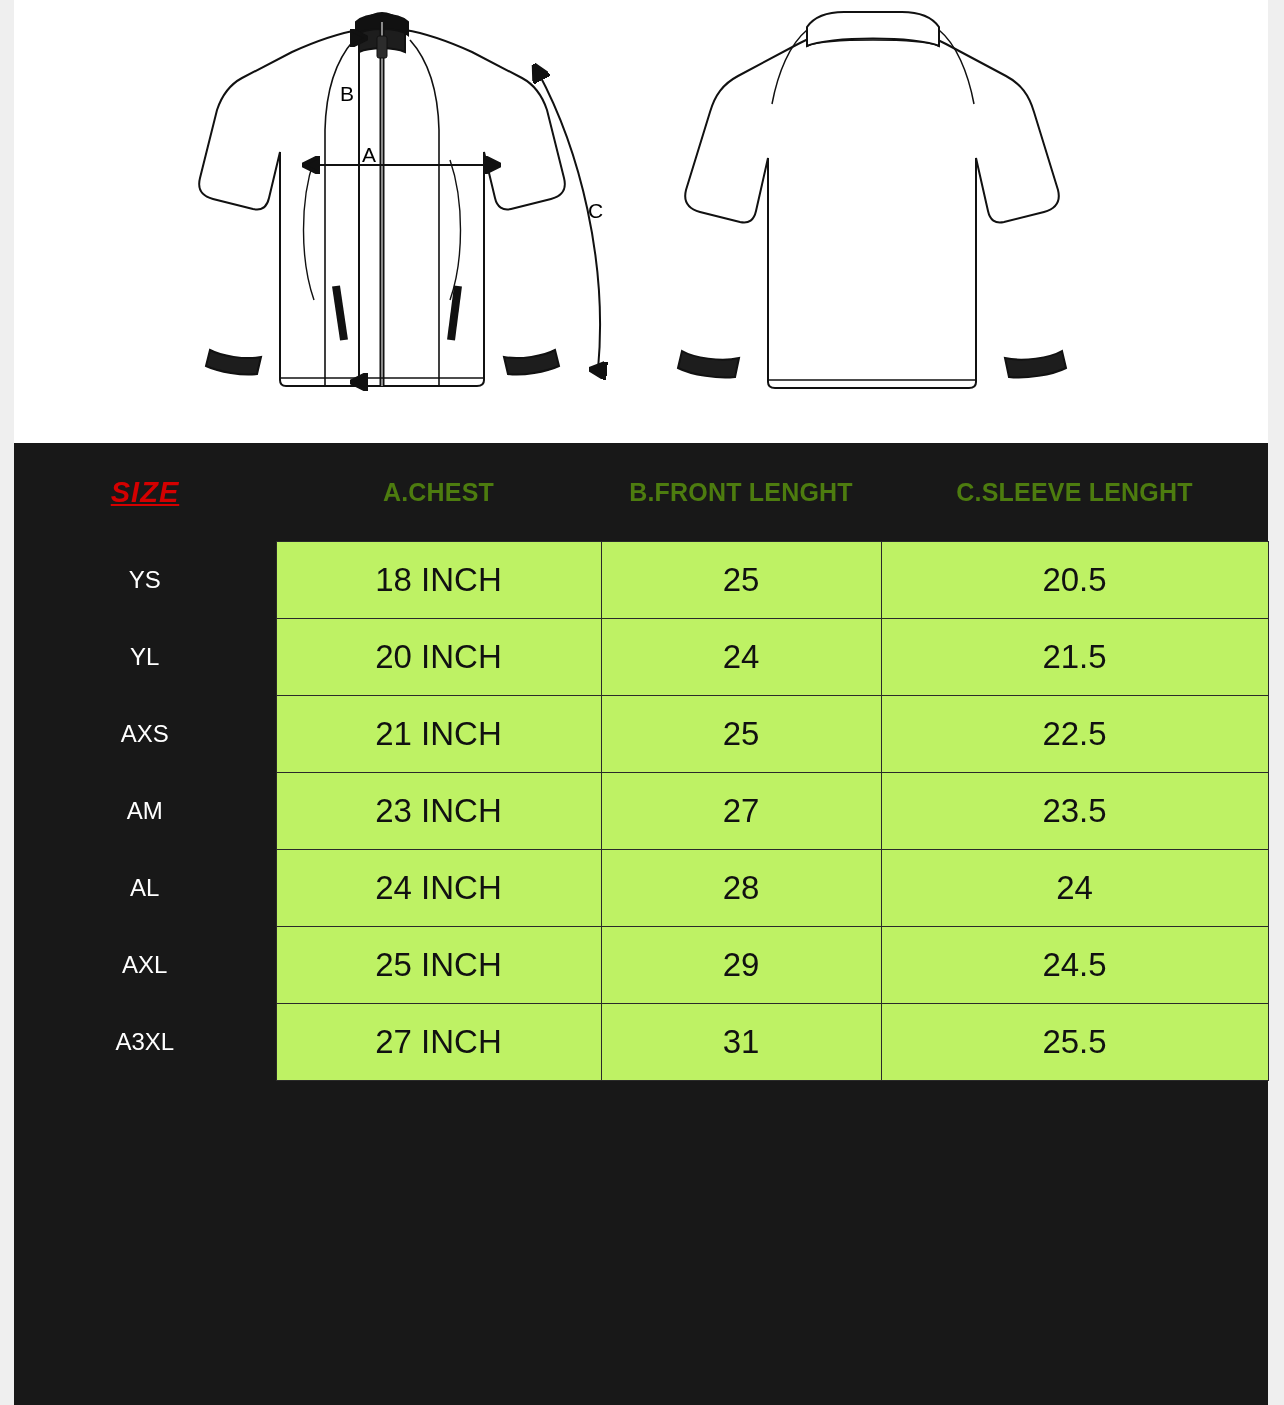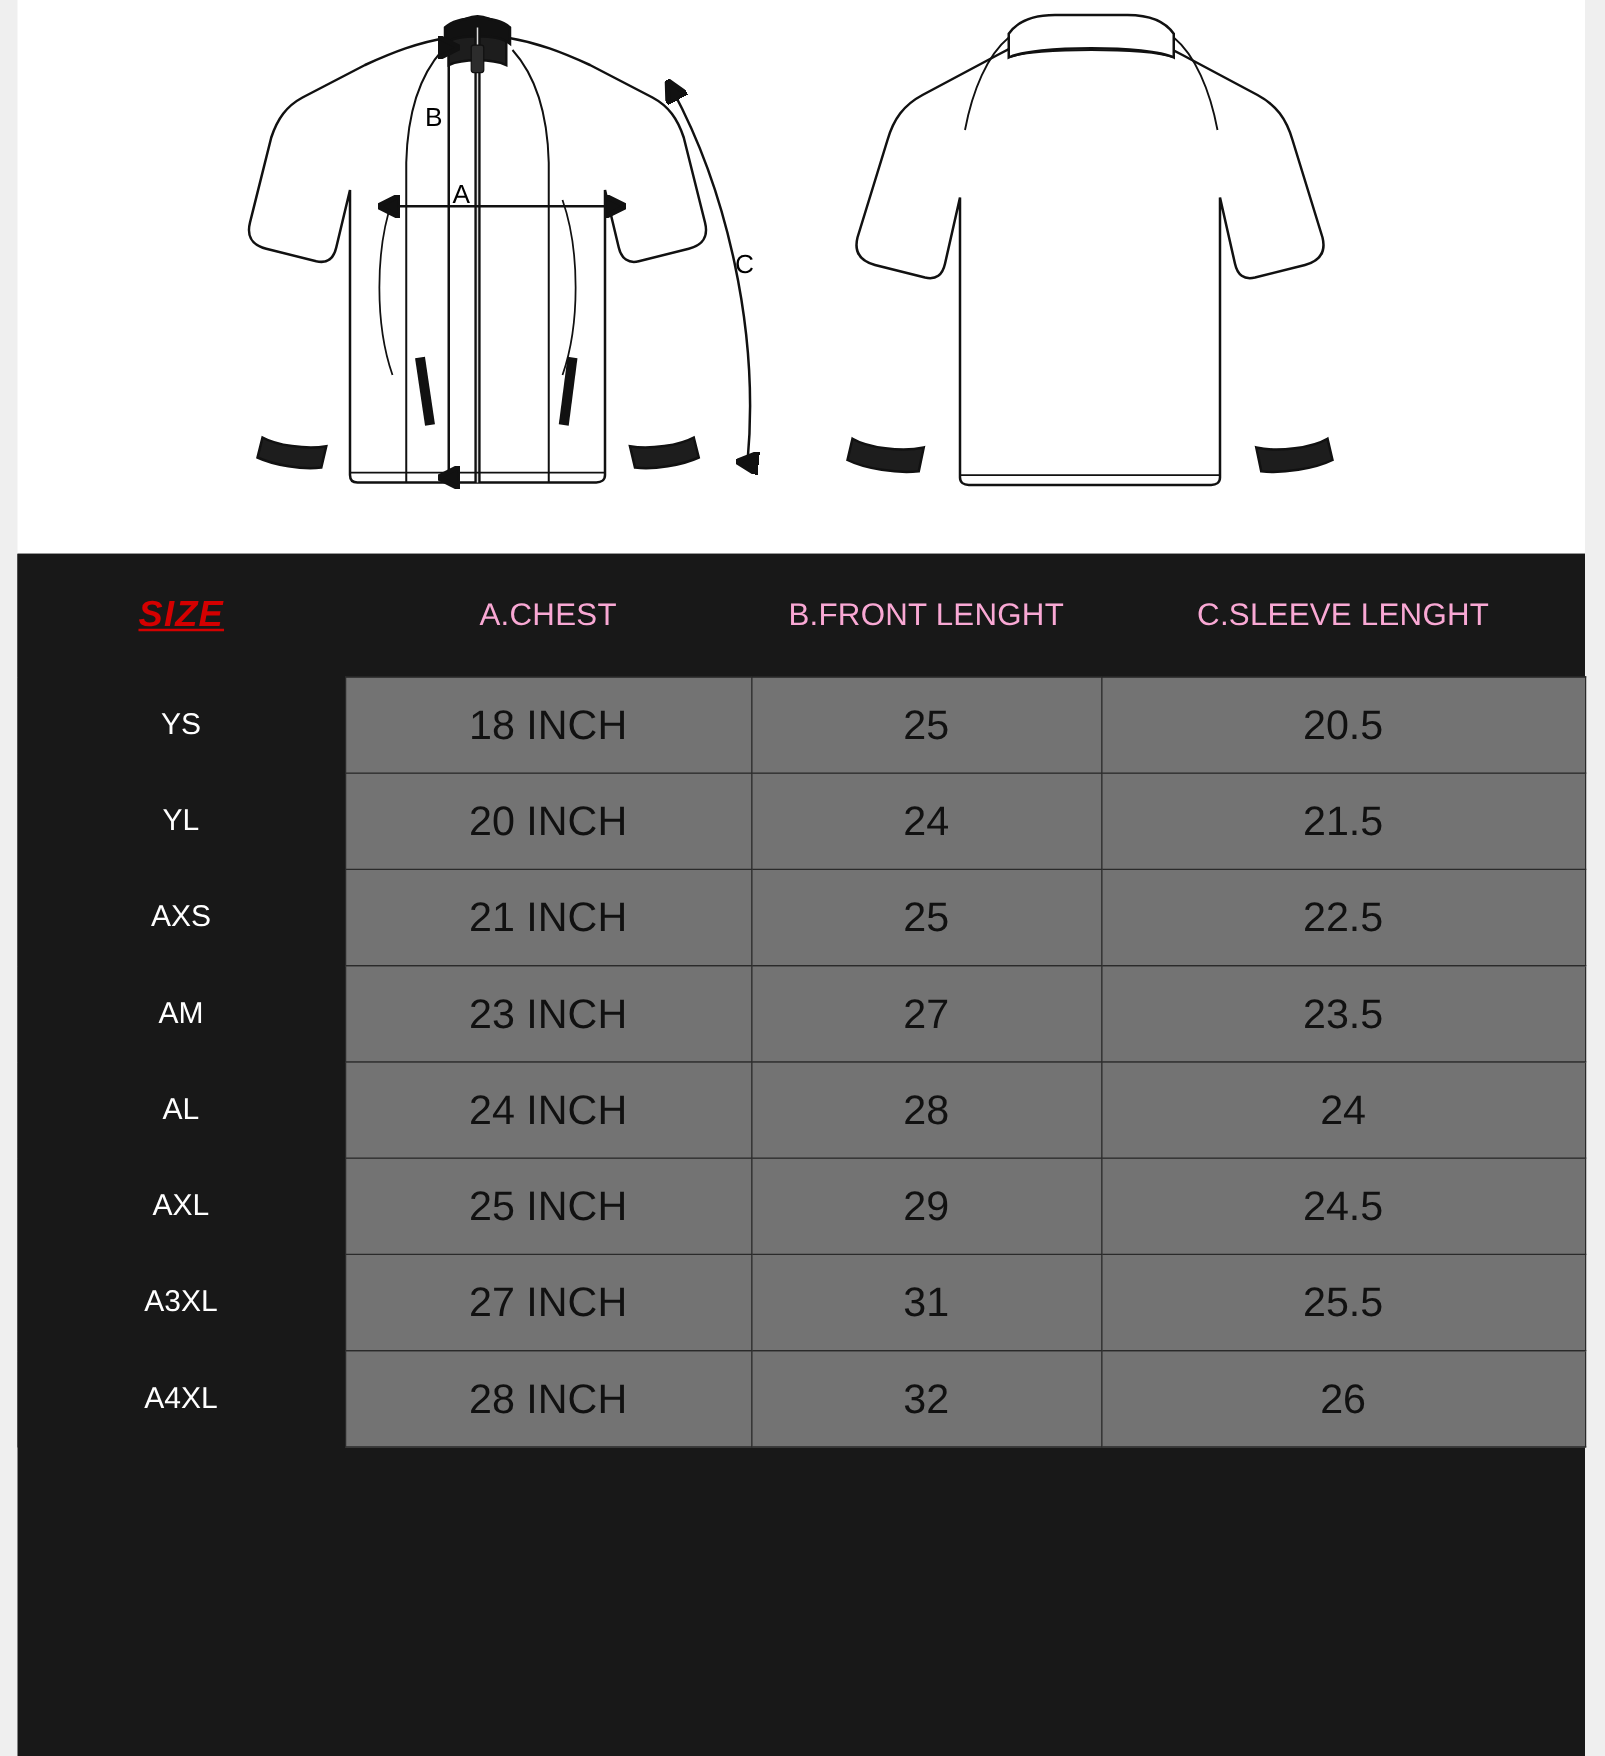--- a/index.html
+++ b/index.html
@@ -51,43 +51,43 @@
     width: 1254px;
     table-layout: fixed;
   }
   table.size-table col.c-size  { width: 262px; }
   table.size-table col.c-chest { width: 325px; }
   table.size-table col.c-front { width: 280px; }
   table.size-table col.c-sleev { width: 387px; }
 
   thead th {
     background: #181818;
-    color: #f9a8d4;
+    color: #4d7c0f;
     font-size: 25px;
-    font-weight: normal;
+    font-weight: bold;
     height: 96px;
     vertical-align: middle;
     text-align: center;
     letter-spacing: 0.2px;
   }
   thead th.size-head {
     color: #d40000;
     font-style: italic;
     font-weight: bold;
     font-size: 29px;
     text-decoration: underline;
     letter-spacing: 1px;
   }
   tbody td {
     height: 74px;
     text-align: center;
     vertical-align: middle;
     font-size: 33px;
     color: #111111;
-    background: #737373;
+    background: #bef264;
     border: 1px solid #2a2a2a;
     font-weight: normal;
   }
   tbody td.size-cell {
     background: #181818;
     color: #ffffff;
     border: none;
     font-size: 24px;
   }
 </style>
@@ -230,23 +230,17 @@
           <td>25 INCH</td>
           <td>29</td>
           <td>24.5</td>
         </tr>
         <tr>
           <td class="size-cell">A3XL</td>
           <td>27 INCH</td>
           <td>31</td>
           <td>25.5</td>
         </tr>
-        <tr>
-          <td class="size-cell">A4XL</td>
-          <td>28 INCH</td>
-          <td>32</td>
-          <td>26</td>
-        </tr>
       </tbody>
     </table>
   </div>
 
 </div>
 
 </body></html>

